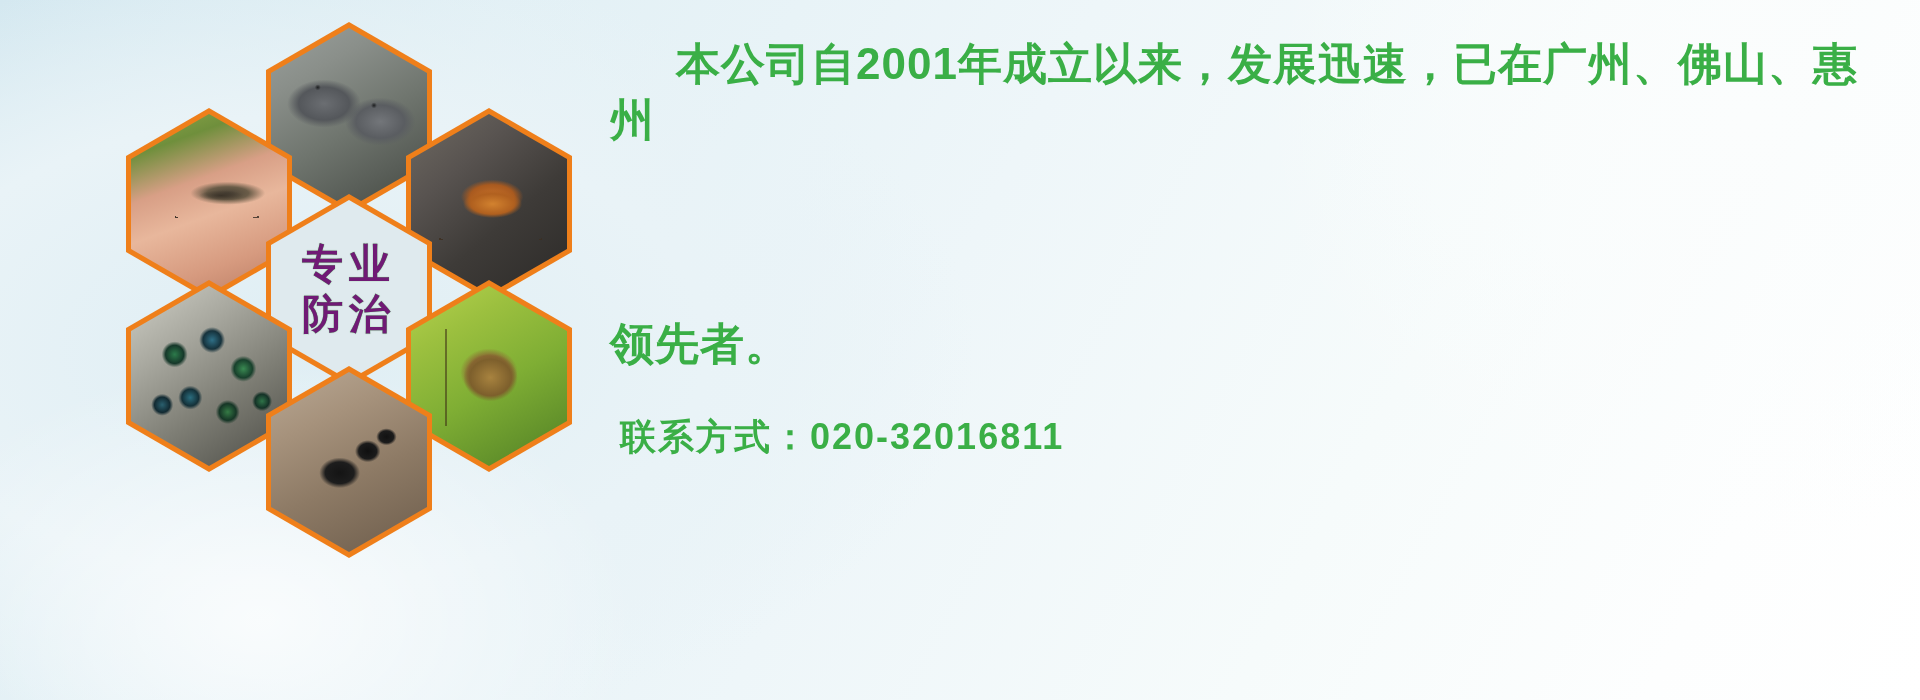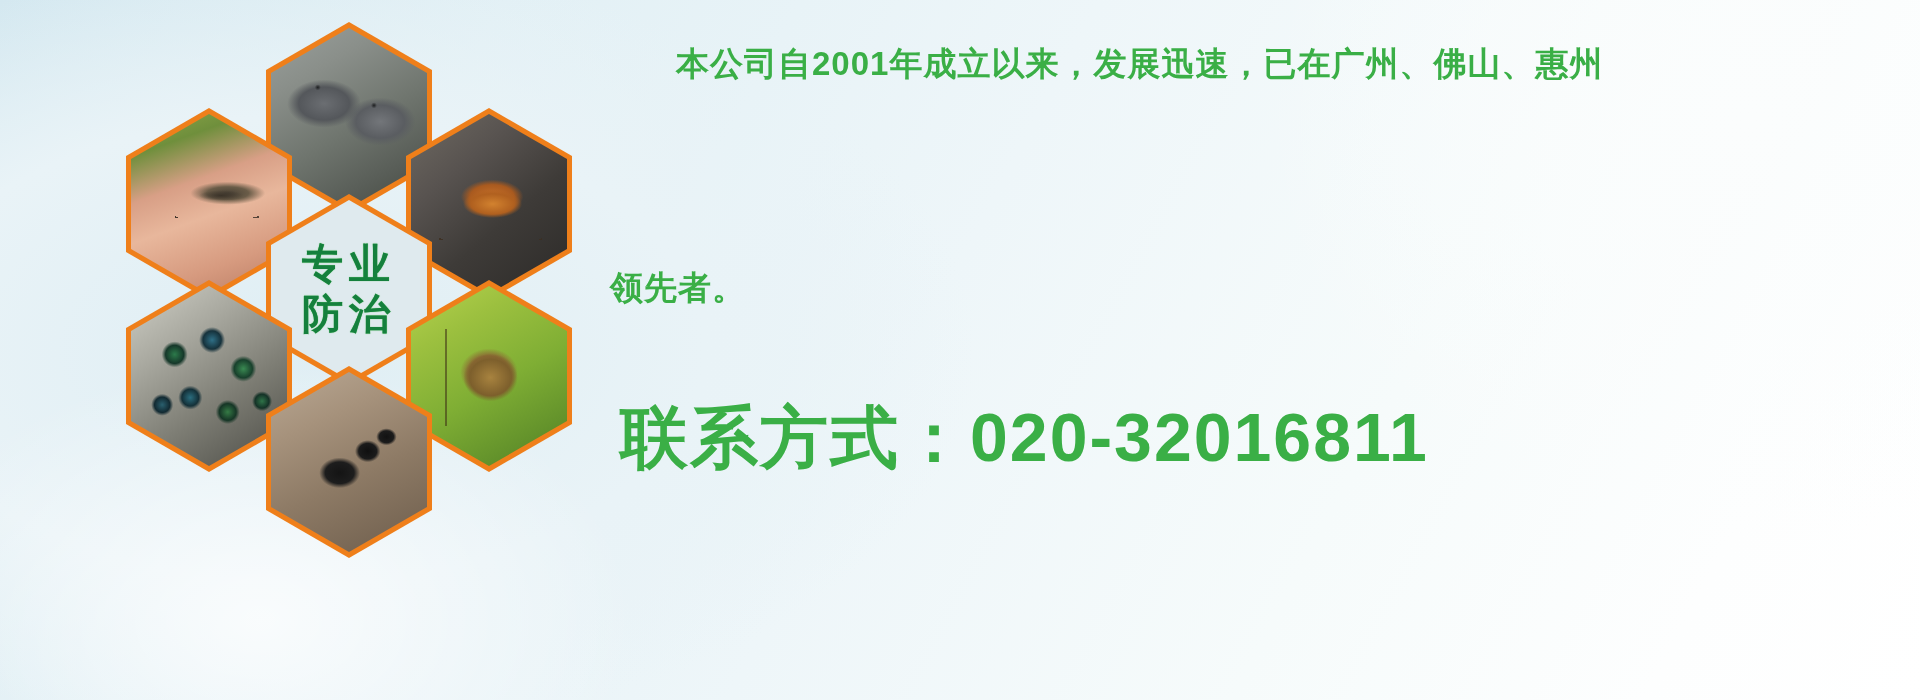--- a/index.html
+++ b/index.html
@@ -110,43 +110,43 @@
       linear-gradient(90deg,rgba(60,44,20,.55) 0 2px,rgba(0,0,0,0) 2px);
   }
 
   .hex-label{
     background:#ef7f1a;
   }
   .hex-label .inner{background:#dfeaee;}
   .hex-label .txt{
     position:absolute;inset:0;display:flex;flex-direction:column;
     align-items:center;justify-content:center;gap:4px;
-    color:#15803d;font-weight:bold;font-size:41px;letter-spacing:6px;
+    color:#701a75;font-weight:bold;font-size:41px;letter-spacing:6px;
     line-height:1.12;text-shadow:0 0 1px #3eb547;
   }
 
   
   #hx-rats   {left:188px;top:14px;}
   #hx-mosq   {left:48px; top:100px;}
   #hx-roach  {left:328px;top:100px;}
   #hx-center {left:188px;top:186px;}
   #hx-flies  {left:48px; top:272px;}
   #hx-bug    {left:328px;top:272px;}
   #hx-ant    {left:188px;top:358px;}
 
   
   #body-copy{
     position:absolute;left:610px;top:36px;width:1290px;
-    color:#3aaf46;font-size:33px;font-weight:bold;line-height:56px;
+    color:#3aaf46;font-size:44px;font-weight:bold;line-height:56px;
     letter-spacing:1px;
   }
   #body-copy .p-indent{display:inline-block;width:66px;}
   #contact{
     position:absolute;left:620px;top:400px;width:1280px;
-    color:#3aaf46;font-weight:bold;font-size:68px;line-height:74px;
+    color:#3aaf46;font-weight:bold;font-size:36px;line-height:74px;
     letter-spacing:2px;
   }
   #contact .line2{display:block;padding-left:286px;}
 </style>
 </head>
 <body>
 
 <div id="banner">
 
   <div id="hex-cluster">

